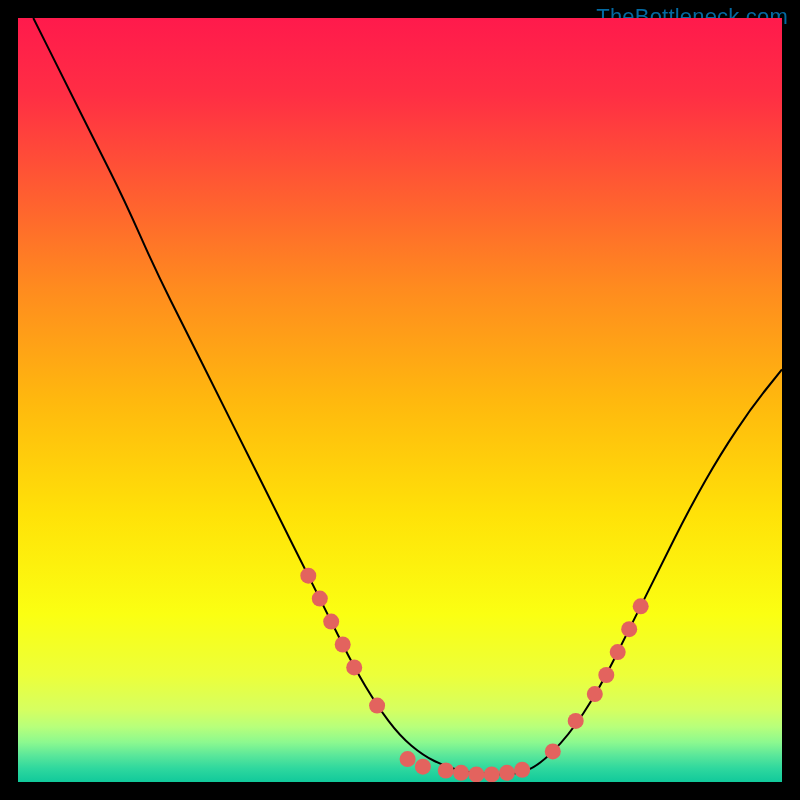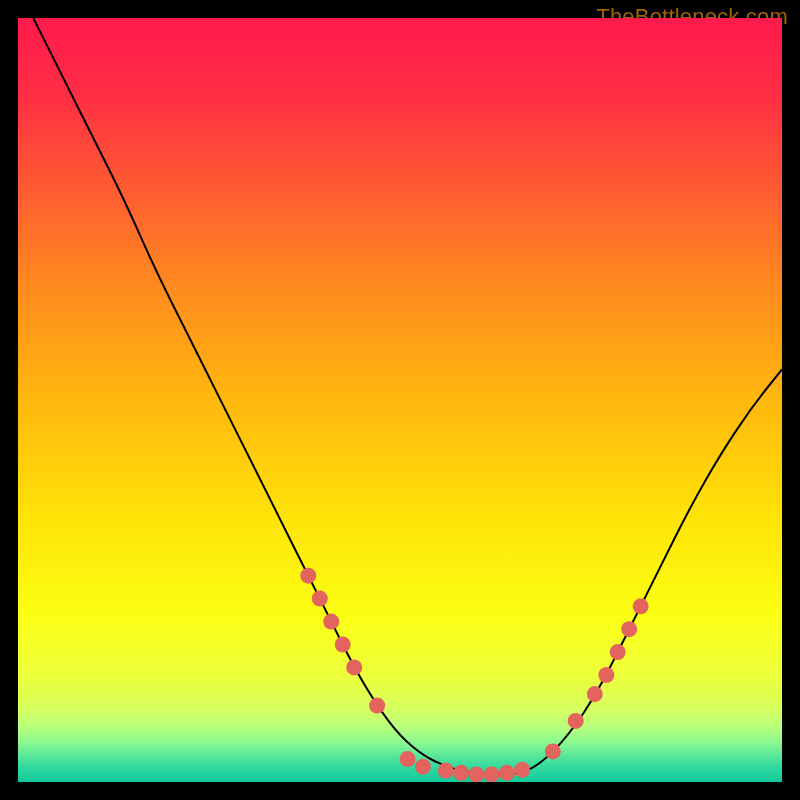--- a/index.html
+++ b/index.html
@@ -22,21 +22,21 @@
     left: 18px;
     top: 18px;
     width: 764px;
     height: 764px;
     overflow: hidden;
   }
   .watermark {
     position: absolute;
     top: 4px;
     right: 12px;
-    color: #a16207;
+    color: #0369a1;
     font-size: 22px;
     letter-spacing: 0.2px;
     font-weight: 400;
     user-select: none;
   }
   svg { display: block; }
 </style>
 </head>
 <body>
 

